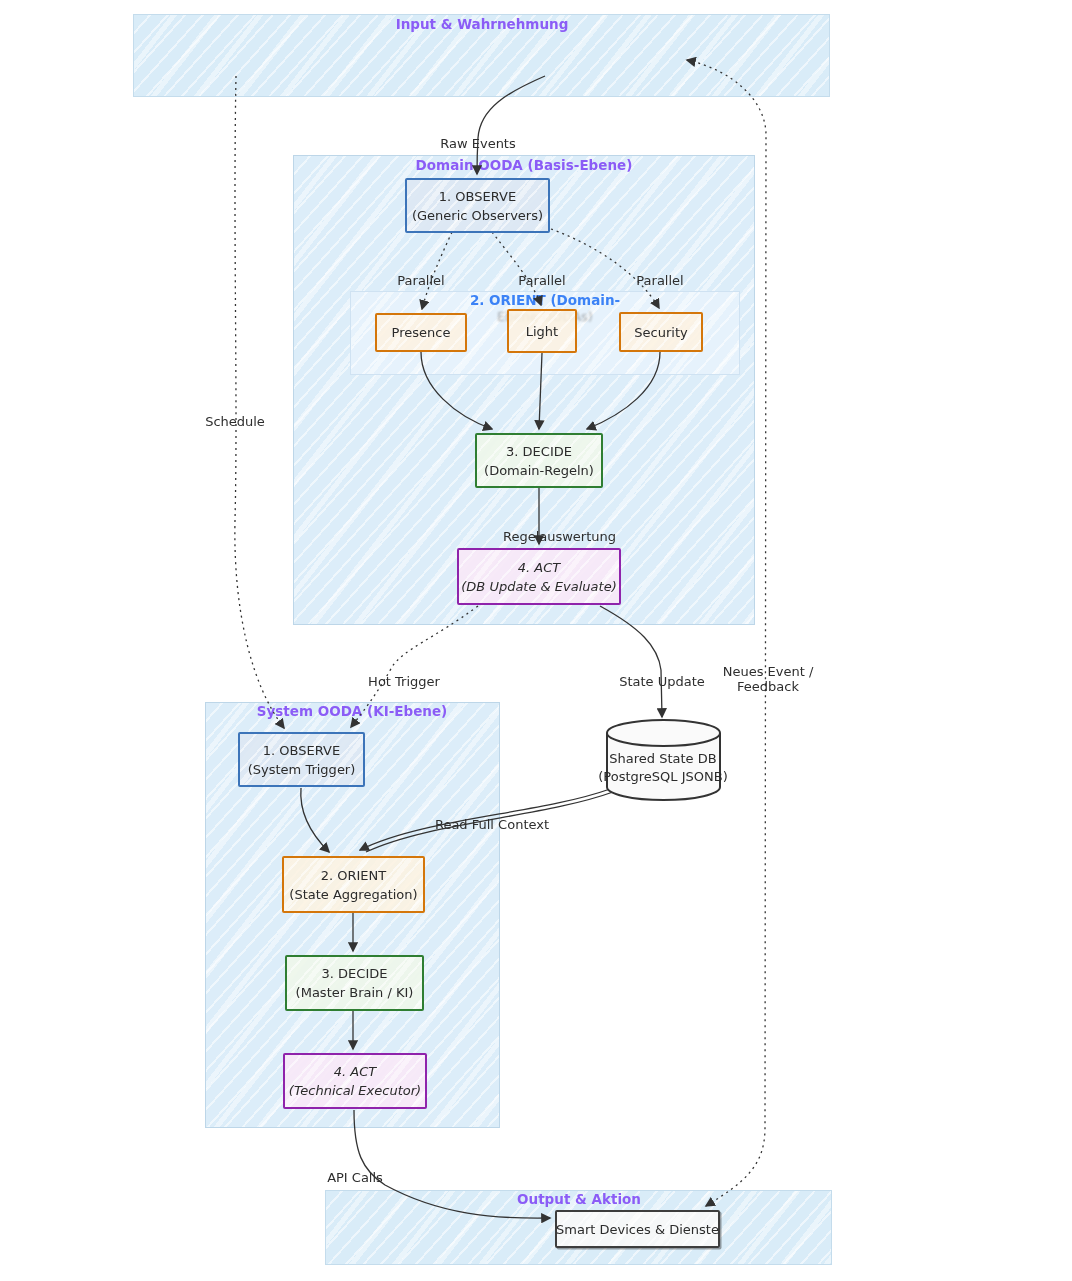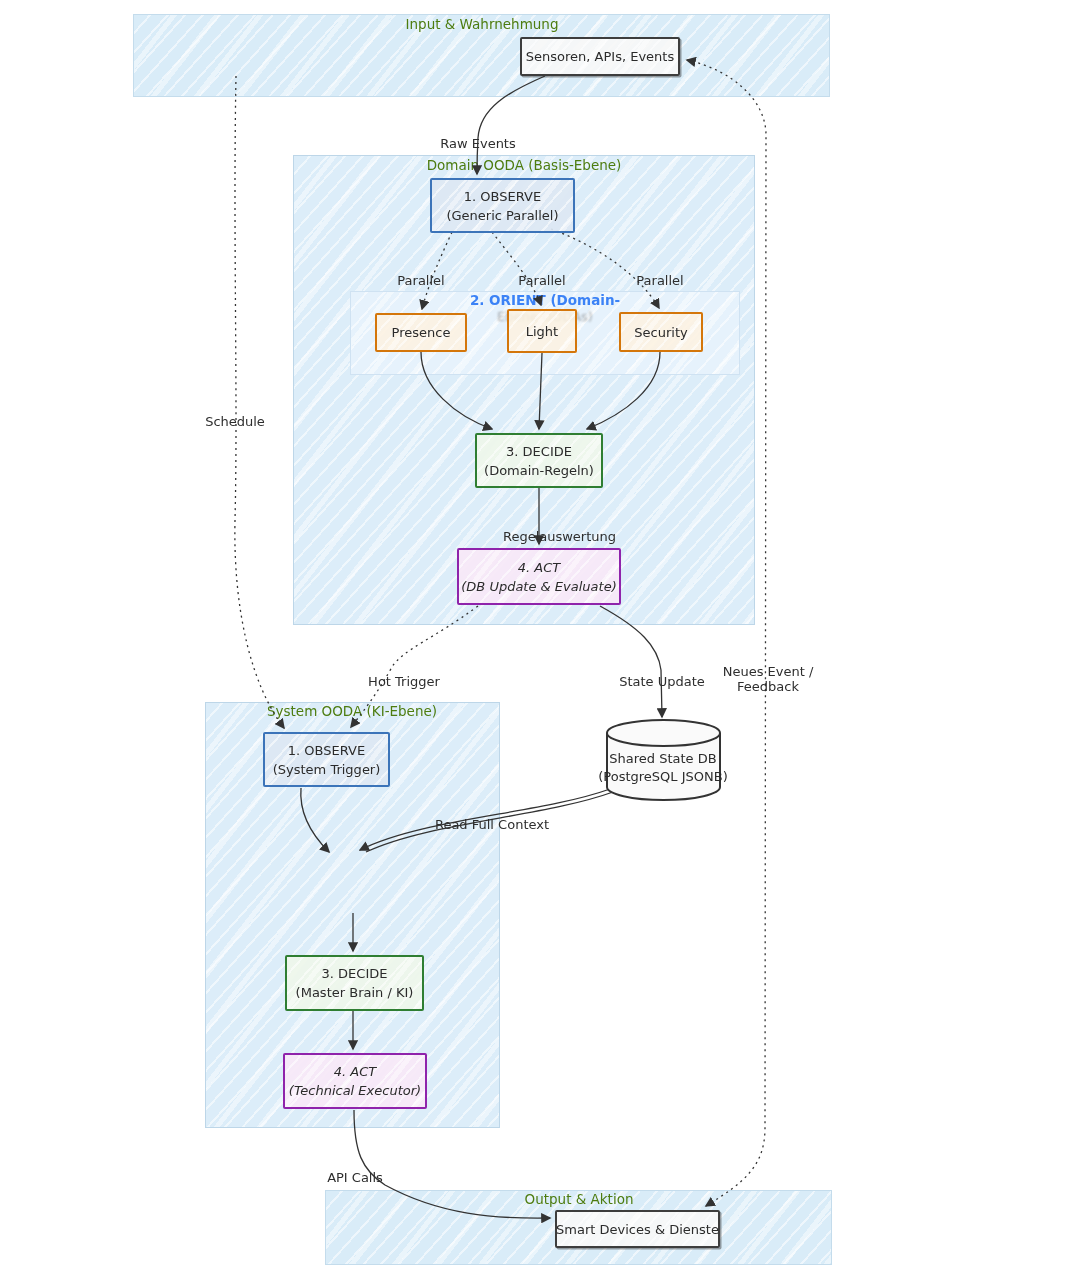--- a/index.html
+++ b/index.html
@@ -19,36 +19,36 @@
   }
   .container{
     position:absolute;background-color:#dcedf9;border:1px solid #bdd6e8;
     box-sizing:border-box;z-index:1;
   }
   .subcontainer{
     position:absolute;background-color:#e6f2fc;border:1px solid #cfe2f2;
     box-sizing:border-box;z-index:2;
   }
   .band-title,.container-title{
-    position:absolute;z-index:3;text-align:left;font-size:13.5px;color:#4d7c0f;
-    transform:translateX(-50%);white-space:nowrap;font-weight:400;
+    position:absolute;z-index:3;text-align:left;font-size:13.5px;color:#8b5cf6;
+    transform:translateX(-50%);white-space:nowrap;font-weight:700;
   }
   .subtitle-wrap{position:absolute;z-index:3;text-align:center;transform:translateX(-50%);}
   .subtitle-l1{font-size:13.5px;color:#3b82f6;white-space:nowrap;font-weight:600;}
   .subtitle-l2{font-size:13px;color:#6a6a6a;white-space:nowrap;filter:blur(1px);opacity:.55;margin-top:1px;}
   svg.edges{position:absolute;left:0;top:0;z-index:4;}
   .node{
     position:absolute;box-sizing:border-box;z-index:5;
     display:flex;flex-direction:column;align-items:center;justify-content:center;
     text-align:center;font-size:13px;line-height:19px;
     border-radius:2px;
   }
   .node .l1,.node .l2{white-space:nowrap;}
   .node.plain{background-color:rgba(247,247,247,.92);border:2px solid #3d3d3d;box-shadow:1.5px 1.5px 0 rgba(50,50,50,.45);}
-  .node.blue{background-color:rgba(220,231,243,.92);border:2px solid #3c74b9;margin-left:25px;}
+  .node.blue{background-color:rgba(220,231,243,.92);border:2px solid #3c74b9;}
   .node.orange{background-color:rgba(253,242,224,.85);border:2px solid #d4760a;}
   .node.green{background-color:rgba(238,246,234,.92);border:2px solid #2f7e32;}
   .node.purple{background-color:rgba(247,232,247,.92);border:2px solid #8f23ab;font-style:italic;}
   .edge-label{
     position:absolute;z-index:6;font-size:13px;color:#2e2e2e;white-space:nowrap;
     transform:translateX(-50%);text-align:center;margin-top:18px;
   }
   .db-text{
     position:absolute;z-index:5;text-align:center;font-size:13px;line-height:18px;
     transform:translateX(-50%);white-space:nowrap;color:#2b2b2b;
@@ -100,27 +100,24 @@
       <path d="M354,1110 C354,1152 362,1170 385,1185 C440,1215 495,1219 550,1218" marker-end="url(#arr)"></path>
       <path stroke-dasharray="2 4" d="M706,1206 C745,1182 764,1166 765,1130 L766,135 C766,100 732,70 687,60" marker-end="url(#arr)" marker-start="url(#arr)"></path>
     </g>
 
     <g>
       <path d="M607,733 v54 a56.5,13 0 0 0 113,0 v-54" fill="#fafafa" stroke="#333" stroke-width="2"></path>
       <ellipse cx="663.5" cy="733" rx="56.5" ry="13" fill="#fafafa" stroke="#333" stroke-width="2"></ellipse>
     </g>
   </svg>
 
-  <div class="node plain hatch" style="left:520px;top:37px;width:160px;height:39px;">
-    <div class="l1">Sensoren, APIs, Events</div>
-  </div>
 
   <div class="node blue hatch" style="left:405px;top:178px;width:145px;height:55px;">
     <div class="l1">1. OBSERVE</div>
-    <div class="l2">(Generic Parallel)</div>
+    <div class="l2">(Generic Observers)</div>
   </div>
 
   <div class="node orange hatch" style="left:375px;top:313px;width:92px;height:39px;">
     <div class="l1">Presence</div>
   </div>
   <div class="node orange hatch" style="left:507px;top:309px;width:70px;height:44px;">
     <div class="l1">Light</div>
   </div>
   <div class="node orange hatch" style="left:619px;top:312px;width:84px;height:40px;">
     <div class="l1">Security</div>
@@ -134,20 +131,24 @@
   <div class="node purple hatch" style="left:457px;top:548px;width:164px;height:57px;">
     <div class="l1">4. ACT</div>
     <div class="l2">(DB Update &amp; Evaluate)</div>
   </div>
 
   <div class="node blue hatch" style="left:238px;top:732px;width:127px;height:55px;">
     <div class="l1">1. OBSERVE</div>
     <div class="l2">(System Trigger)</div>
   </div>
 
+  <div class="node orange hatch" style="left:282px;top:856px;width:143px;height:57px;">
+    <div class="l1">2. ORIENT</div>
+    <div class="l2">(State Aggregation)</div>
+  </div>
 
   <div class="node green hatch" style="left:285px;top:955px;width:139px;height:56px;">
     <div class="l1">3. DECIDE</div>
     <div class="l2">(Master Brain / KI)</div>
   </div>
 
   <div class="node purple hatch" style="left:283px;top:1053px;width:144px;height:56px;">
     <div class="l1">4. ACT</div>
     <div class="l2">(Technical Executor)</div>
   </div>

